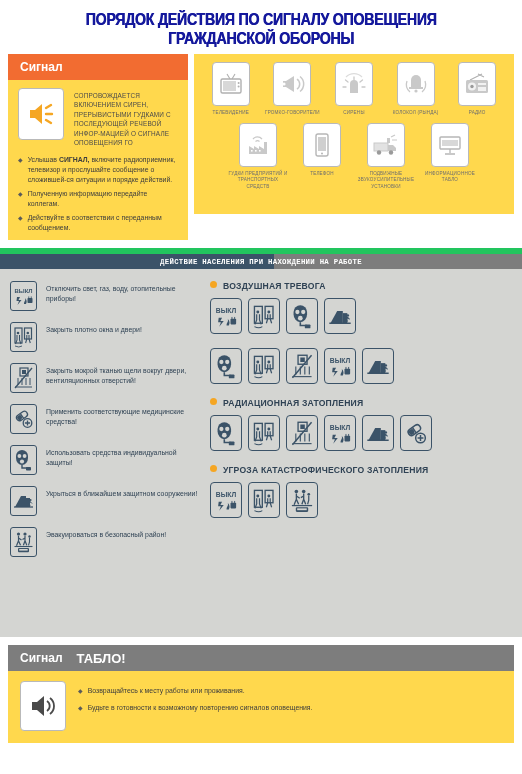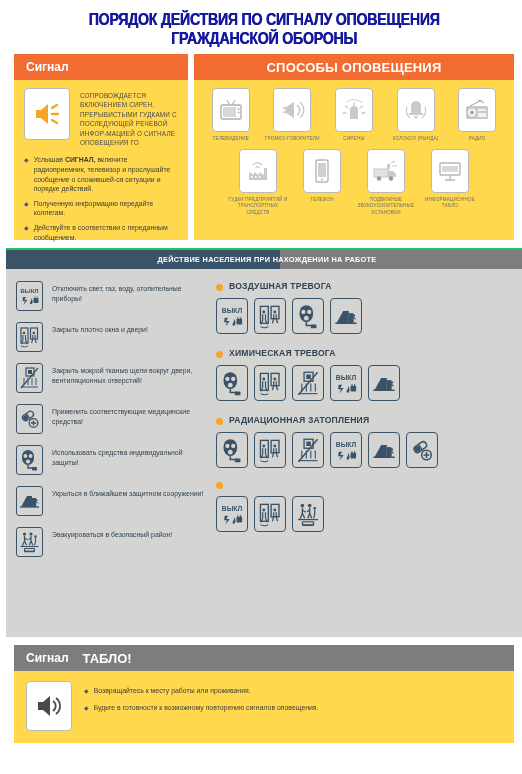--- a/index.html
+++ b/index.html
@@ -2,21 +2,21 @@
 <html><head>
 <meta charset="utf-8">
 <style>
   * { box-sizing: border-box; margin: 0; padding: 0; }
   body {
     width: 522px; height: 774px;
     background: #ffffff;
     font-family: "Liberation Sans", sans-serif;
     overflow: hidden;
   }
-  .poster { position: relative; width: 522px; height: 774px; padding-left: 6px; }
+  .poster { position: relative; width: 522px; height: 774px; }
 
   
   .title-block {
     text-align: center;
     padding: 10px 8px 6px;
   }
   .title-line {
     color: #14189c;
     font-weight: bold;
     font-size: 16.5px;
@@ -88,21 +88,22 @@
     color: #6d6d6d;
     letter-spacing: 0.2px;
   }
   .notify-row2 { margin-top: 7px; padding: 0 26px; }
   .notify-row2 .notify-item { width: 64px; }
 
   
   .mid-wrap { margin-top: 8px; }
   .mid-header {
     display: flex; height: 21px;
-    border-top: 2px solid #22c55e;
+    border-top: 6px solid #22c55e;
+    font-family: Liberation Mono, monospace;
   }
   .mid-header .navy {
     background: #3b5368; flex: 0 0 274px;
   }
   .mid-header .gray {
     background: #7d7d7d; flex: 1;
     position: relative;
   }
   .mid-header-text {
     position: absolute; left: 0; right: 0; top: 0; bottom: 0;
@@ -129,21 +130,21 @@
     flex: none;
     display: flex; align-items: center; justify-content: center;
   }
   .instr-text {
     font-size: 6.9px; line-height: 9.6px;
     color: #2f4254; padding-top: 3px;
   }
 
   .alarm-block { margin-bottom: 14px; }
   .alarm-title {
-    display: flex; align-items: flex-end; gap: 6px;
+    display: flex; align-items: flex-start; gap: 6px;
     font-size: 8.6px; font-weight: bold;
     color: #2f4254; letter-spacing: 0.2px;
     margin-bottom: 7px;
   }
   .alarm-dot {
     width: 7px; height: 7px; border-radius: 50%;
     background: #f5a623; flex: none;
   }
   .alarm-icons { display: flex; gap: 6px; }
   .alarm-card {
@@ -213,21 +214,20 @@
           </div>
           <div class="bullet-row">
             <span class="bullet-dot">◆</span>
             <span>Действуйте в соответствии с переданным сообщением.</span>
           </div>
         </div>
       </div>
     </div>
 
     <div class="panel-right">
-      <div class="bar center-bar">СПОСОБЫ ОПОВЕЩЕНИЯ</div>
       <div class="panel-body">
         <div class="notify-grid">
 
           <div class="notify-item">
             <div class="icon-card notify-card">
               <svg width="24" height="26" viewBox="0 0 24 26">
                 <path d="M8 3 L11 8 M16 3 L13 8" stroke="#b0b0b0" stroke-width="1.1" fill="none"></path>
                 <rect x="2" y="8" width="20" height="14" rx="1.5" fill="none" stroke="#b0b0b0" stroke-width="1.4"></rect>
                 <rect x="4" y="10" width="13" height="10" fill="#d8d8d8"></rect>
                 <circle cx="19.6" cy="12" r="1" fill="#b0b0b0"></circle>
@@ -505,24 +505,20 @@
                 <rect x="13" y="9" width="4" height="9" fill="#3b5368"></rect>
                 <path d="M1 18 h19" stroke="#3b5368" stroke-width="1.3"></path>
                 <circle cx="17.5" cy="11" r="1.1" fill="#3b5368"></circle>
                 <path d="M17.5 12.3 l-1.3 3 1.3 1 M17.5 13 l1.5 1.5" stroke="#3b5368" stroke-width="1" fill="none"></path>
               </svg>
             </div>
           </div>
         </div>
 
         <div class="alarm-block">
-          <div class="alarm-title">
-            <span class="alarm-dot"></span>
-            <span>ХИМИЧЕСКАЯ ТРЕВОГА</span>
-          </div>
           <div class="alarm-icons">
             <div class="alarm-card">
               <svg width="24" height="27" viewBox="0 0 21 24">
                 <path d="M9 2 a6 6 0 0 1 6 6 v2 a6 7 0 0 1 -6 7 a6 7 0 0 1 -6 -7 v-2 a6 6 0 0 1 6 -6 Z" fill="#3b5368"></path>
                 <circle cx="6.4" cy="8" r="1.9" fill="#d4d5d2"></circle>
                 <circle cx="11.6" cy="8" r="1.9" fill="#d4d5d2"></circle>
                 <circle cx="9" cy="13.5" r="2.1" fill="#d4d5d2"></circle>
                 <path d="M9 17 v3 h5 v2" stroke="#3b5368" stroke-width="1.4" fill="none"></path>
                 <rect x="13" y="19" width="5" height="3.5" rx="0.8" fill="#3b5368"></rect>
               </svg>
@@ -634,20 +630,21 @@
                 <circle cx="14.5" cy="16" r="4.3" fill="none" stroke="#3b5368" stroke-width="1.3"></circle>
                 <path d="M14.5 13.4 v5.2 M11.9 16 h5.2" stroke="#3b5368" stroke-width="1.3"></path>
               </svg>
             </div>
           </div>
         </div>
 
         <div class="alarm-block">
           <div class="alarm-title">
             <span class="alarm-dot"></span>
+            <span>УГРОЗА КАТАСТРОФИЧЕСКОГО ЗАТОПЛЕНИЯ</span>
           </div>
           <div class="alarm-icons">
             <div class="alarm-card">
               <svg width="24" height="27" viewBox="0 0 21 24">
                 <text x="10.5" y="9" font-size="6" font-weight="bold" fill="#3b5368" text-anchor="middle" font-family="Liberation Sans, sans-serif">ВЫКЛ</text>
                 <path d="M4 13 l3 0 -1.5 3 3 0 -4 5 1.5 -4 -2.5 0 Z" fill="#3b5368"></path>
                 <path d="M11 20 c0 -3 2 -3 1 -6 c2 2 2 4 1 6 Z" fill="#3b5368"></path>
                 <rect x="14.5" y="14" width="5" height="5" rx="0.7" fill="#3b5368"></rect>
                 <rect x="15.4" y="12.4" width="0.8" height="1.8" fill="#3b5368"></rect>
                 <rect x="17.8" y="12.4" width="0.8" height="1.8" fill="#3b5368"></rect>

